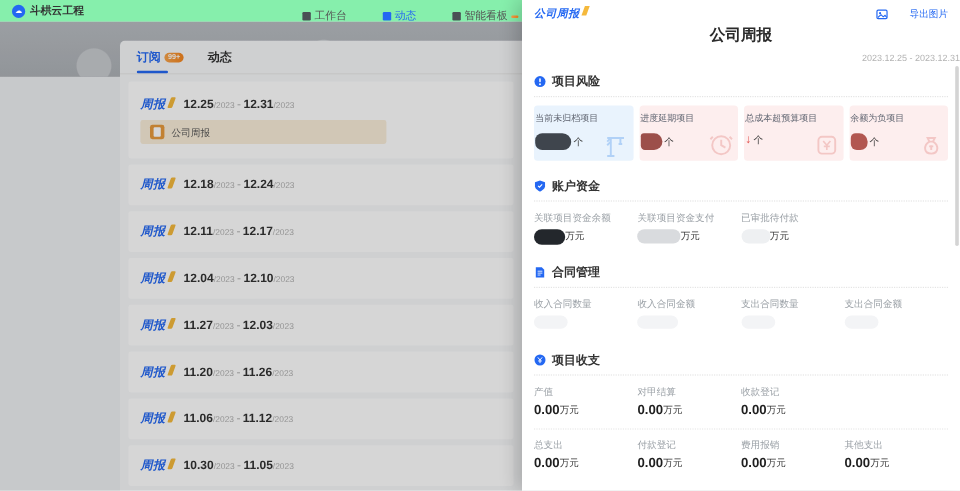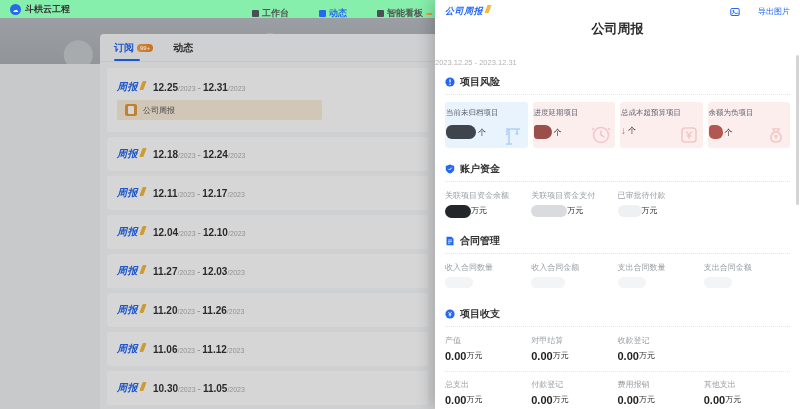--- a/index.html
+++ b/index.html
@@ -5,21 +5,21 @@
   html,body{margin:0;padding:0;width:800px;height:409px;overflow:hidden;
     font-family:"Liberation Sans","DejaVu Sans",sans-serif;background:#eef0f2;position:relative;}
   *{box-sizing:border-box;}
 
   
   .topbar{position:absolute;left:0;top:0;width:800px;height:18px;background:#86efac;
     display:flex;align-items:center;padding:0 10px;z-index:1;}
   .logo-circle{width:11px;height:11px;border-radius:50%;background:#2468f2;display:inline-flex;
     align-items:center;justify-content:center;color:#fff;font-size:6px;flex:0 0 auto;}
   .logo-text{font-size:9px;font-weight:bold;color:#333;margin-left:4px;}
-  .menu{position:absolute;left:252px;top:0;height:27px;display:flex;align-items:center;gap:30px;font-weight:bold;}
+  .menu{position:absolute;left:252px;top:0;height:27px;display:flex;align-items:center;gap:30px;}
   .menu-item{display:flex;align-items:center;gap:3px;font-size:9px;color:#555;cursor:pointer;white-space:nowrap;}
   .menu-item.active{color:#2468f2;}
   .mi-ico{width:7px;height:7px;border-radius:1px;background:#8a8f96;}
   .menu-item.active .mi-ico{background:#2468f2;}
   .mi-ico.dark{background:#4a4f55;}
   .pill{font-size:6px;color:#fff;background:linear-gradient(90deg,#f7a34b,#f5861f);
     border-radius:5px;padding:1px 3px;line-height:1;}
 
   
   .banner{position:absolute;left:0;top:18px;width:435px;height:46px;
@@ -56,21 +56,21 @@
   .mask{position:absolute;left:0;top:18px;width:435px;height:391px;background:rgba(0,0,0,0.16);z-index:4;}
 
   
   .drawer{position:absolute;left:435px;top:0;width:365px;height:409px;background:#fff;z-index:10;
     box-shadow:-5px 0 14px rgba(0,0,0,0.18);overflow:hidden;}
   .d-top{display:flex;justify-content:space-between;align-items:center;padding:5px 10px 0 10px;}
   .d-logo{font-style:italic;font-weight:bold;font-size:9px;color:#2468f2;position:relative;padding-right:7px;letter-spacing:.5px;}
   .d-logo::after{content:"";position:absolute;right:0;top:0;width:4px;height:8px;background:#f5b93c;transform:skewX(-20deg);}
   .export{display:flex;align-items:center;gap:18px;font-size:8px;color:#2468f2;cursor:pointer;}
   .d-title{text-align:center;font-size:13px;font-weight:bold;color:#2b2b2b;margin-top:2px;}
-  .d-date{text-align:left;font-size:7.5px;color:#b3b3b3;margin-top:20px;}
+  .d-date{text-align:right;font-size:7.5px;color:#b3b3b3;margin-top:6px;}
   .d-body{padding:0 10px;}
   .sec-head{display:flex;align-items:center;gap:5px;font-size:10px;font-weight:bold;color:#333;
     padding-bottom:5px;border-bottom:1px dotted #e4e4e4;}
   .sec-ico{width:10px;height:10px;flex:0 0 auto;display:inline-flex;}
   .mt1{margin-top:8px;}.mt2{margin-top:14px;font-family:Liberation Mono, monospace;}.mt3{margin-top:15px;}.mt4{margin-top:16px;}
 
   
   .cards{display:flex;gap:5px;margin-top:7px;}
   .rcard{flex:1;height:46px;border-radius:3px;padding:6px 1px;position:relative;overflow:hidden;}
   .rcard.blue{background:#e9f3fd;}

